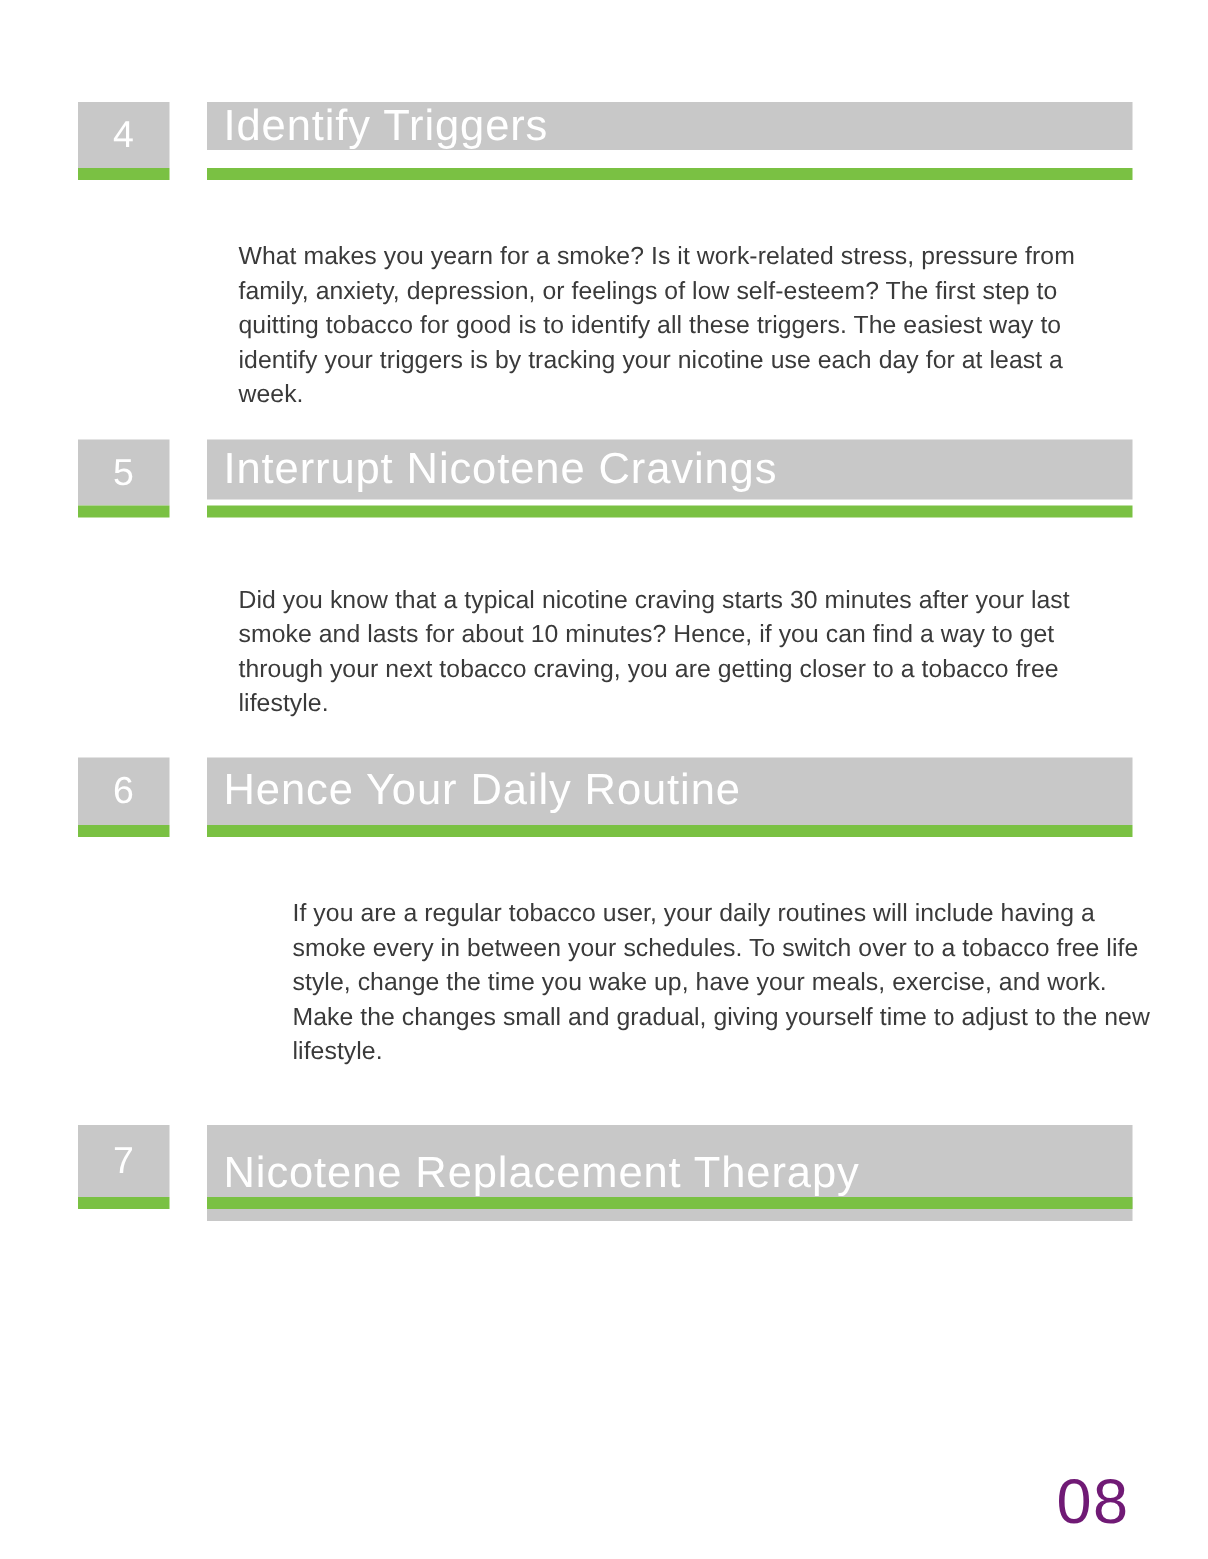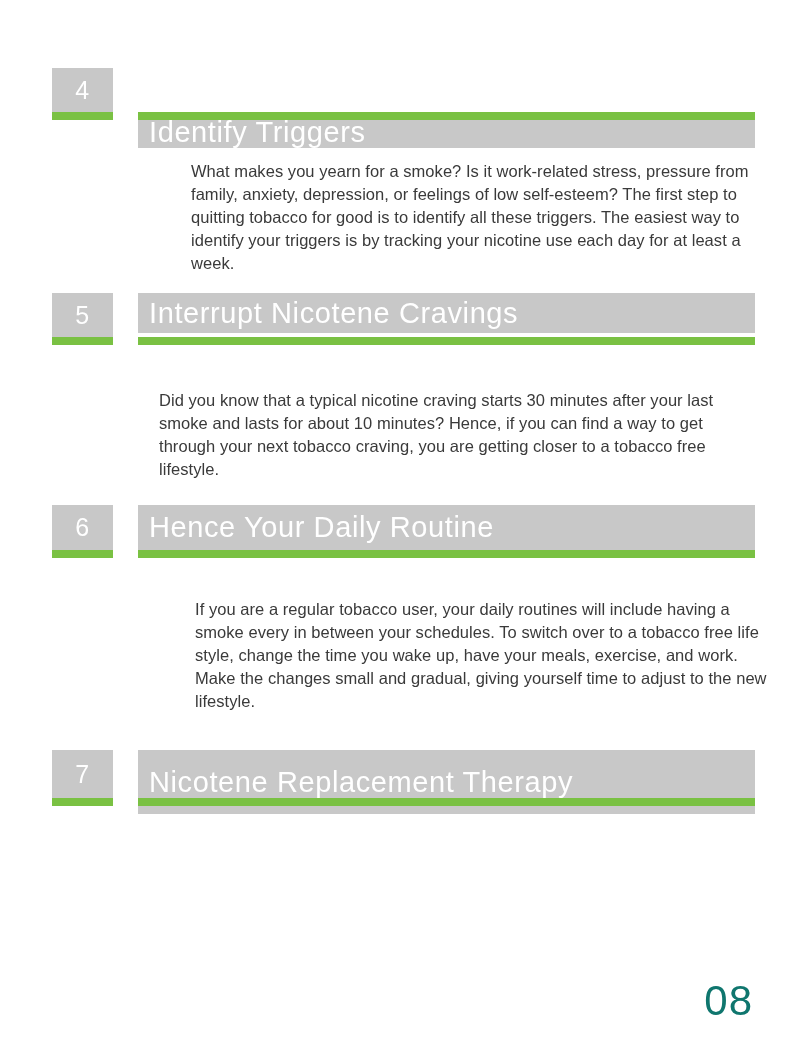--- a/index.html
+++ b/index.html
@@ -93,45 +93,45 @@
   }
   .body-wide {
     width: 588px;
   }
 
   
   .page-number {
     position: absolute;
     right: 52px;
     bottom: 17px;
-    color: #0f766e;
+    color: #701a75;
     font-size: 42px;
     font-weight: 300;
     letter-spacing: 1px;
     line-height: 1;
   }
 </style>
 </head>
 <body>
 
 <div class="page">
 
   <div class="section" style="top:68px; height:52px;">
     <div class="header-row">
       <div class="num-box" style="height:44px;">
         <span class="num-text">4</span>
       </div>
       <div class="num-accent" style="top:44px; height:8px;"></div>
-      <div class="title-bar" style="height:32px;margin-top:48px;">
+      <div class="title-bar" style="height:32px;">
         <span class="title-text">Identify Triggers</span>
       </div>
       <div class="title-accent" style="top:44px; height:8px;"></div>
     </div>
   </div>
-  <p class="body-text body-wide" style="top:143px;margin-left:32px;">What makes you yearn for a smoke? Is it work-related stress, pressure from family, anxiety, depression, or feelings of low self-esteem? The first step to quitting tobacco for good is to identify all these triggers. The easiest way to identify your triggers is by tracking your nicotine use each day for at least a week.</p>
+  <p class="body-text body-wide" style="top:143px;">What makes you yearn for a smoke? Is it work-related stress, pressure from family, anxiety, depression, or feelings of low self-esteem? The first step to quitting tobacco for good is to identify all these triggers. The easiest way to identify your triggers is by tracking your nicotine use each day for at least a week.</p>
 
   <div class="section" style="top:293px; height:52px;">
     <div class="header-row">
       <div class="num-box" style="height:44px;">
         <span class="num-text">5</span>
       </div>
       <div class="num-accent" style="top:44px; height:8px;"></div>
       <div class="title-bar" style="height:40px;">
         <span class="title-text">Interrupt Nicotene Cravings</span>
       </div>

